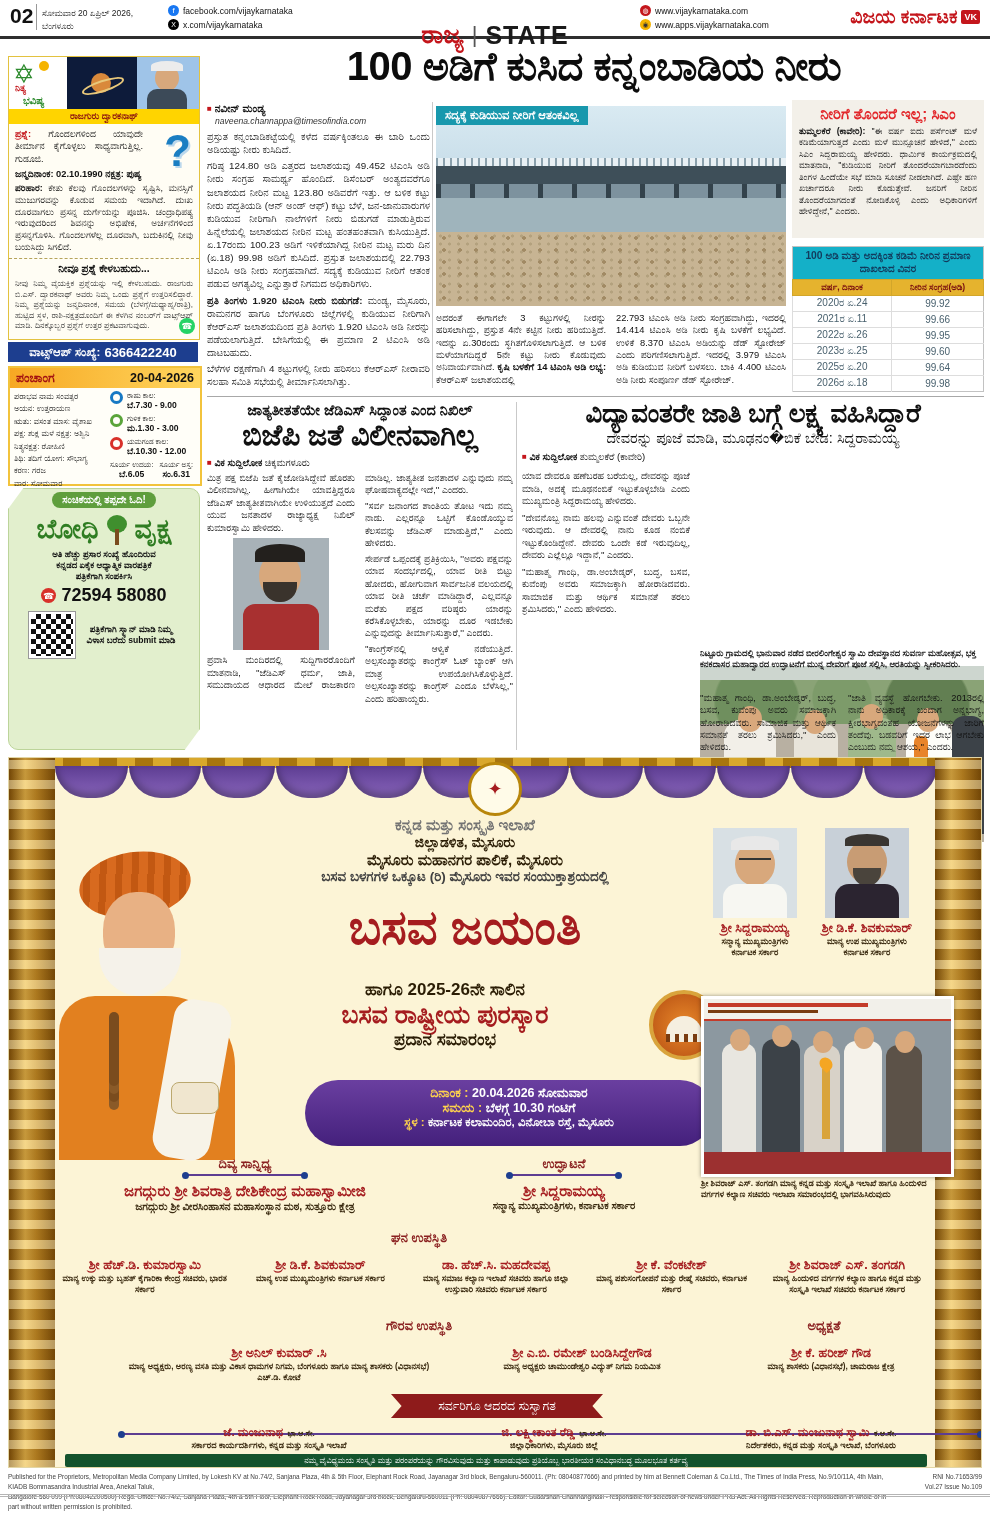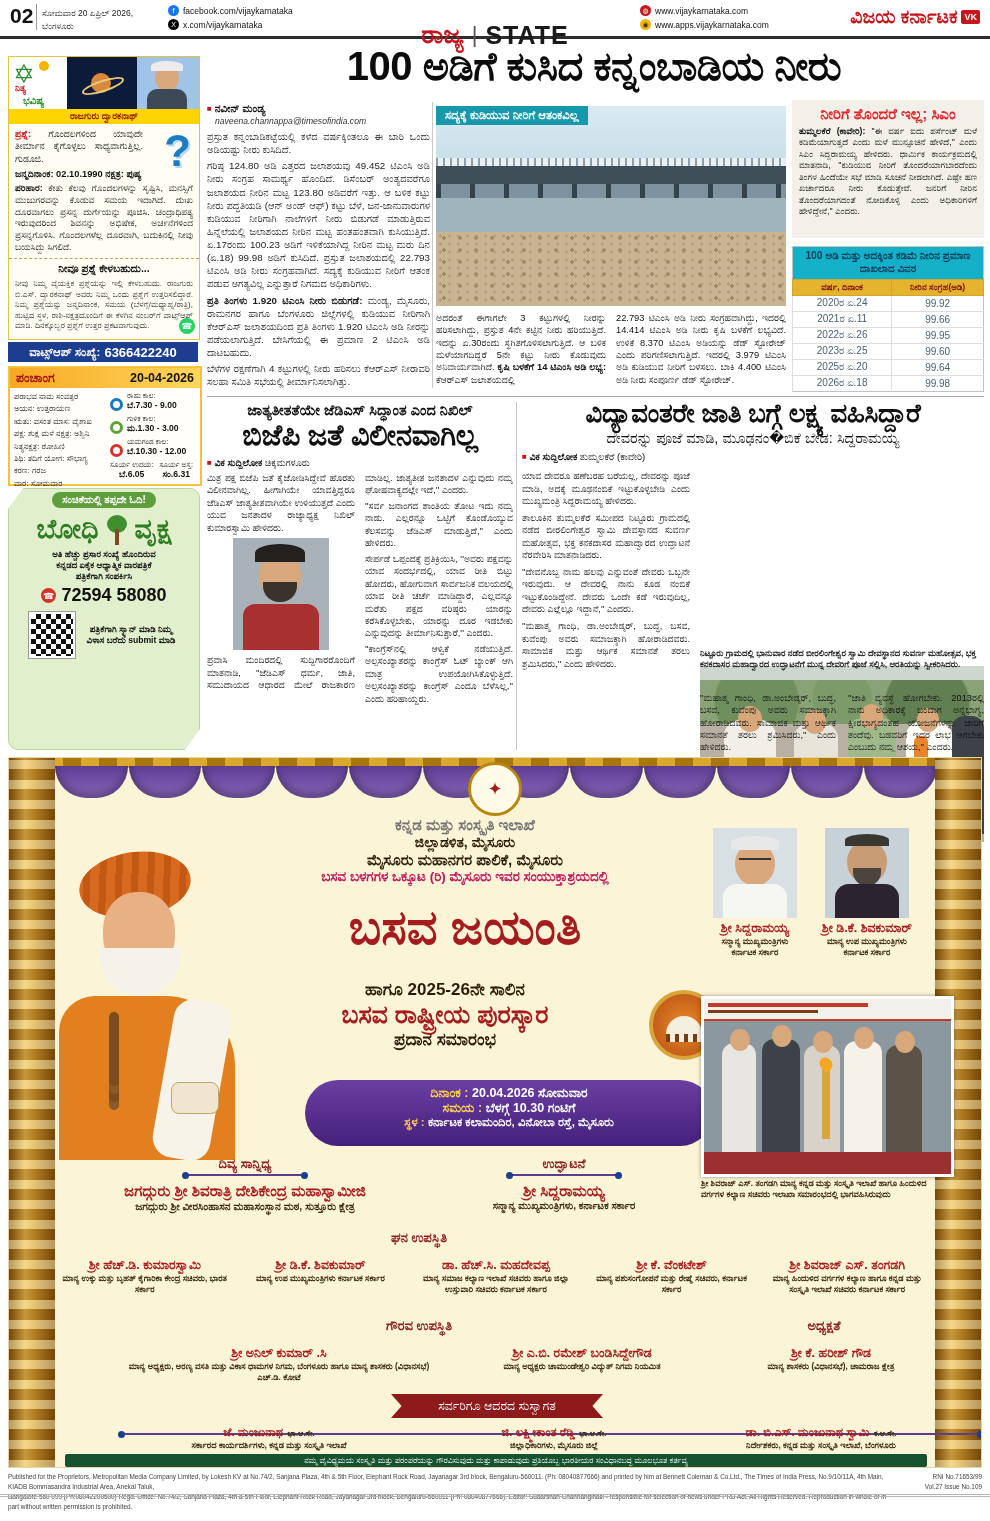--- a/index.html
+++ b/index.html
@@ -18,21 +18,21 @@
   
   .horo{left:8px;top:56px;width:190px;height:282px;border:1px solid #e3c23f;background:#fffdf4}
   .ystrip{background:#ffd400;color:#8a1111;font-weight:bold;font-size:9px;text-align:center;padding:2px 0}
   .navstrip{left:8px;top:342px;width:190px;height:20px;background:#1d3e8f;color:#fff;font-weight:bold;
             font-size:11.5px;display:flex;align-items:center;justify-content:center;gap:4px}
   
   .pan{left:8px;top:366px;width:190px;height:116px;border:2px solid #f2c33c;background:#fffef8}
   .panhead{height:20px;background:linear-gradient(90deg,#f7a823,#ffd65e);display:flex;justify-content:space-between;
            align-items:center;padding:0 6px;font-weight:bold}
   .panline{font-size:8px;line-height:1.55;color:#222}
-  .timerow{display:flex;gap:4px;align-items:flex-end;margin-bottom:3px}
+  .timerow{display:flex;gap:4px;align-items:flex-start;margin-bottom:3px}
   .ring{width:13px;height:13px;border-radius:50%;border:3px solid;box-sizing:border-box}
   
   .bodhi{left:8px;top:488px;width:190px;height:260px;background:#e2efcd;border-radius:10px;border:1px solid #bcd49a;
          clip-path:polygon(8% 0,100% 0,100% 92%,92% 100%,0 100%,0 8%)}
   .pill{background:#5f9e3d;color:#fff;font-weight:bold;font-size:10px;border-radius:10px;padding:2px 10px;display:inline-block}
   .qr{width:42px;height:42px;background:
       repeating-conic-gradient(#111 0% 25%,#fff 0% 50%);background-size:10px 10px;border:2px solid #fff;outline:1px solid #999}
   
   .headline1{font-size:40px;font-weight:800;letter-spacing:-.5px;color:#0c0c0c}
   .bodytxt{font-size:9.8px;line-height:1.34;color:#1b1b1b;text-align:justify}
@@ -324,21 +324,20 @@
 
 <div class="ab" style="left:522px;top:398px;width:462px">
   <div class="headline2" style="font-size:26px">ವಿದ್ಯಾವಂತರೇ ಜಾತಿ ಬಗ್ಗೆ ಲಕ್ಷ್ಯ ವಹಿಸಿದ್ದಾರೆ</div>
   <div class="c" style="font-size:14.5px;margin-top:1px">ದೇವರನ್ನು ಪೂಜೆ ಮಾಡಿ, ಮೂಢನಂ�ಬಿಕೆ ಬೇಡ: ಸಿದ್ದರಾಮಯ್ಯ</div>
   <div style="font-size:9.5px;margin:4px 0 3px"><span class="sq">■</span>
     <span class="b">ವಿಕ ಸುದ್ದಿಲೋಕ</span>
     <span>ತುಮ್ಮಲಕೆರೆ (ಕಾವೇರಿ)</span></div>
 </div>
 <div class="ab j" style="left:522px;top:470px;width:168px;height:282px;overflow:hidden;font-size:9.3px;line-height:1.35">
   <div>ಯಾವ ದೇವರೂ ಹಣೆಬರಹ ಬರೆಯಲ್ಲ, ದೇವರನ್ನು ಪೂಜೆ ಮಾಡಿ, ಅದಕ್ಕೆ ಮೂಢನಂಬಿಕೆ ಇಟ್ಟುಕೊಳ್ಳಬೇಡಿ ಎಂದು ಮುಖ್ಯಮಂತ್ರಿ ಸಿದ್ದರಾಮಯ್ಯ ಹೇಳಿದರು.</div>
-  <div style="margin-top:4px">ತಾಲೂಕಿನ ತುಮ್ಮಲಕೆರೆ ಸಮೀಪದ ನಿಟ್ಟೂರು ಗ್ರಾಮದಲ್ಲಿ ನಡೆದ ಬೀರಲಿಂಗೇಶ್ವರ ಸ್ವಾಮಿ ದೇವಸ್ಥಾನದ ಸುವರ್ಣ ಮಹೋತ್ಸವ, ಭಕ್ತ ಕನಕದಾಸರ ಮಹಾದ್ವಾರದ ಉದ್ಘಾಟನೆ ನೆರವೇರಿಸಿ ಮಾತನಾಡಿದರು.</div>
   <div style="margin-top:4px">''ದೇವನೊಬ್ಬ ನಾಮ ಹಲವು ಎನ್ನುವಂತೆ ದೇವರು ಒಬ್ಬನೇ ಇರುವುದು. ಆ ದೇವರಲ್ಲಿ ನಾನು ಕೂಡ ನಂಬಿಕೆ ಇಟ್ಟುಕೊಂಡಿದ್ದೇನೆ. ದೇವರು ಒಂದೇ ಕಡೆ ಇರುವುದಿಲ್ಲ, ದೇವರು ಎಲ್ಲೆಲ್ಲೂ ಇದ್ದಾನೆ,'' ಎಂದರು.</div>
   <div style="margin-top:4px">''ಮಹಾತ್ಮ ಗಾಂಧಿ, ಡಾ.ಅಂಬೇಡ್ಕರ್, ಬುದ್ಧ, ಬಸವ, ಕುವೆಂಪು ಅವರು ಸಮಾಜಕ್ಕಾಗಿ ಹೋರಾಡಿದವರು. ಸಾಮಾಜಿಕ ಮತ್ತು ಆರ್ಥಿಕ ಸಮಾನತೆ ತರಲು ಶ್ರಮಿಸಿದರು,'' ಎಂದು ಹೇಳಿದರು.</div>
 </div>
 <div class="ab ph" style="left:700px;top:466px;width:284px;height:176px;background:#b8b0a2">
   <div class="ab" style="left:0;top:0;width:100%;height:26px;background:#cdd6cf"></div>
   <div class="ab" style="left:0;top:14px;width:100%;height:44px;background:radial-gradient(circle at 20% 50%,#6f8f5e 18%,transparent 19%),radial-gradient(circle at 50% 40%,#7d9b6a 20%,transparent 21%),radial-gradient(circle at 80% 55%,#627f52 18%,transparent 19%),#8aa376"></div>
   <span class="ab" style="left:24px;top:54px;width:52px;height:110px;border-radius:16px 16px 0 0;background:#f2efe8"></span>
   <span class="face" style="left:38px;top:40px;width:24px;height:26px"></span>
   <span class="ab" style="left:94px;top:58px;width:44px;height:106px;border-radius:14px 14px 0 0;background:#e8e4da"></span>
   <span class="face" style="left:104px;top:44px;width:22px;height:24px"></span>
@@ -386,21 +385,21 @@
     <span class="ab" style="left:112px;top:170px;width:58px;height:160px;background:#f7f3e8;transform:rotate(10deg);border-radius:20px"></span>
     <span class="ab" style="left:58px;top:182px;width:10px;height:74px;border-radius:6px;background:#7a4c1e;
           box-shadow:0 8px 0 #8a5a28,0 16px 0 #7a4c1e,0 24px 0 #8a5a28"></span>
     <span class="ab" style="left:120px;top:252px;width:46px;height:30px;border-radius:8px;background:#f0e6cf;border:1px solid #bba86e"></span>
   </div>
 
   <div class="ab c" style="left:216px;top:58px;width:480px">
     <div class="b" style="font-size:15px;color:#737373">ಕನ್ನಡ ಮತ್ತು ಸಂಸ್ಕೃತಿ ಇಲಾಖೆ</div>
     <div class="b" style="font-size:14px;color:#2b1d05">ಜಿಲ್ಲಾಡಳಿತ, ಮೈಸೂರು</div>
     <div class="b" style="font-size:15px;color:#2b1d05">ಮೈಸೂರು ಮಹಾನಗರ ಪಾಲಿಕೆ, ಮೈಸೂರು</div>
-    <div class="b" style="font-size:13.5px;color:#be185d">ಬಸವ ಬಳಗಗಳ ಒಕ್ಕೂಟ (ರಿ) ಮೈಸೂರು ಇವರ ಸಂಯುಕ್ತಾಶ್ರಯದಲ್ಲಿ</div>
+    <div class="b" style="font-size:13.5px;color:#404040">ಬಸವ ಬಳಗಗಳ ಒಕ್ಕೂಟ (ರಿ) ಮೈಸೂರು ಇವರ ಸಂಯುಕ್ತಾಶ್ರಯದಲ್ಲಿ</div>
   </div>
   <div class="ab c b adred" style="left:216px;top:142px;width:480px;font-size:48px">ಬಸವ ಜಯಂತಿ</div>
 
   <div class="ab c" style="left:236px;top:222px;width:400px">
     <div class="b" style="font-size:17px;color:#2b1d05">ಹಾಗೂ 2025-26ನೇ ಸಾಲಿನ</div>
     <div class="b adred" style="font-size:25px">ಬಸವ ರಾಷ್ಟ್ರೀಯ ಪುರಸ್ಕಾರ</div>
     <div class="b" style="font-size:17px;color:#2b1d05">ಪ್ರದಾನ ಸಮಾರಂಭ</div>
   </div>
   <div class="ab" style="left:640px;top:232px;width:62px;height:62px;border-radius:50%;border:4px solid #d9a43c;
        background:radial-gradient(#e8882a,#b54e12)">

